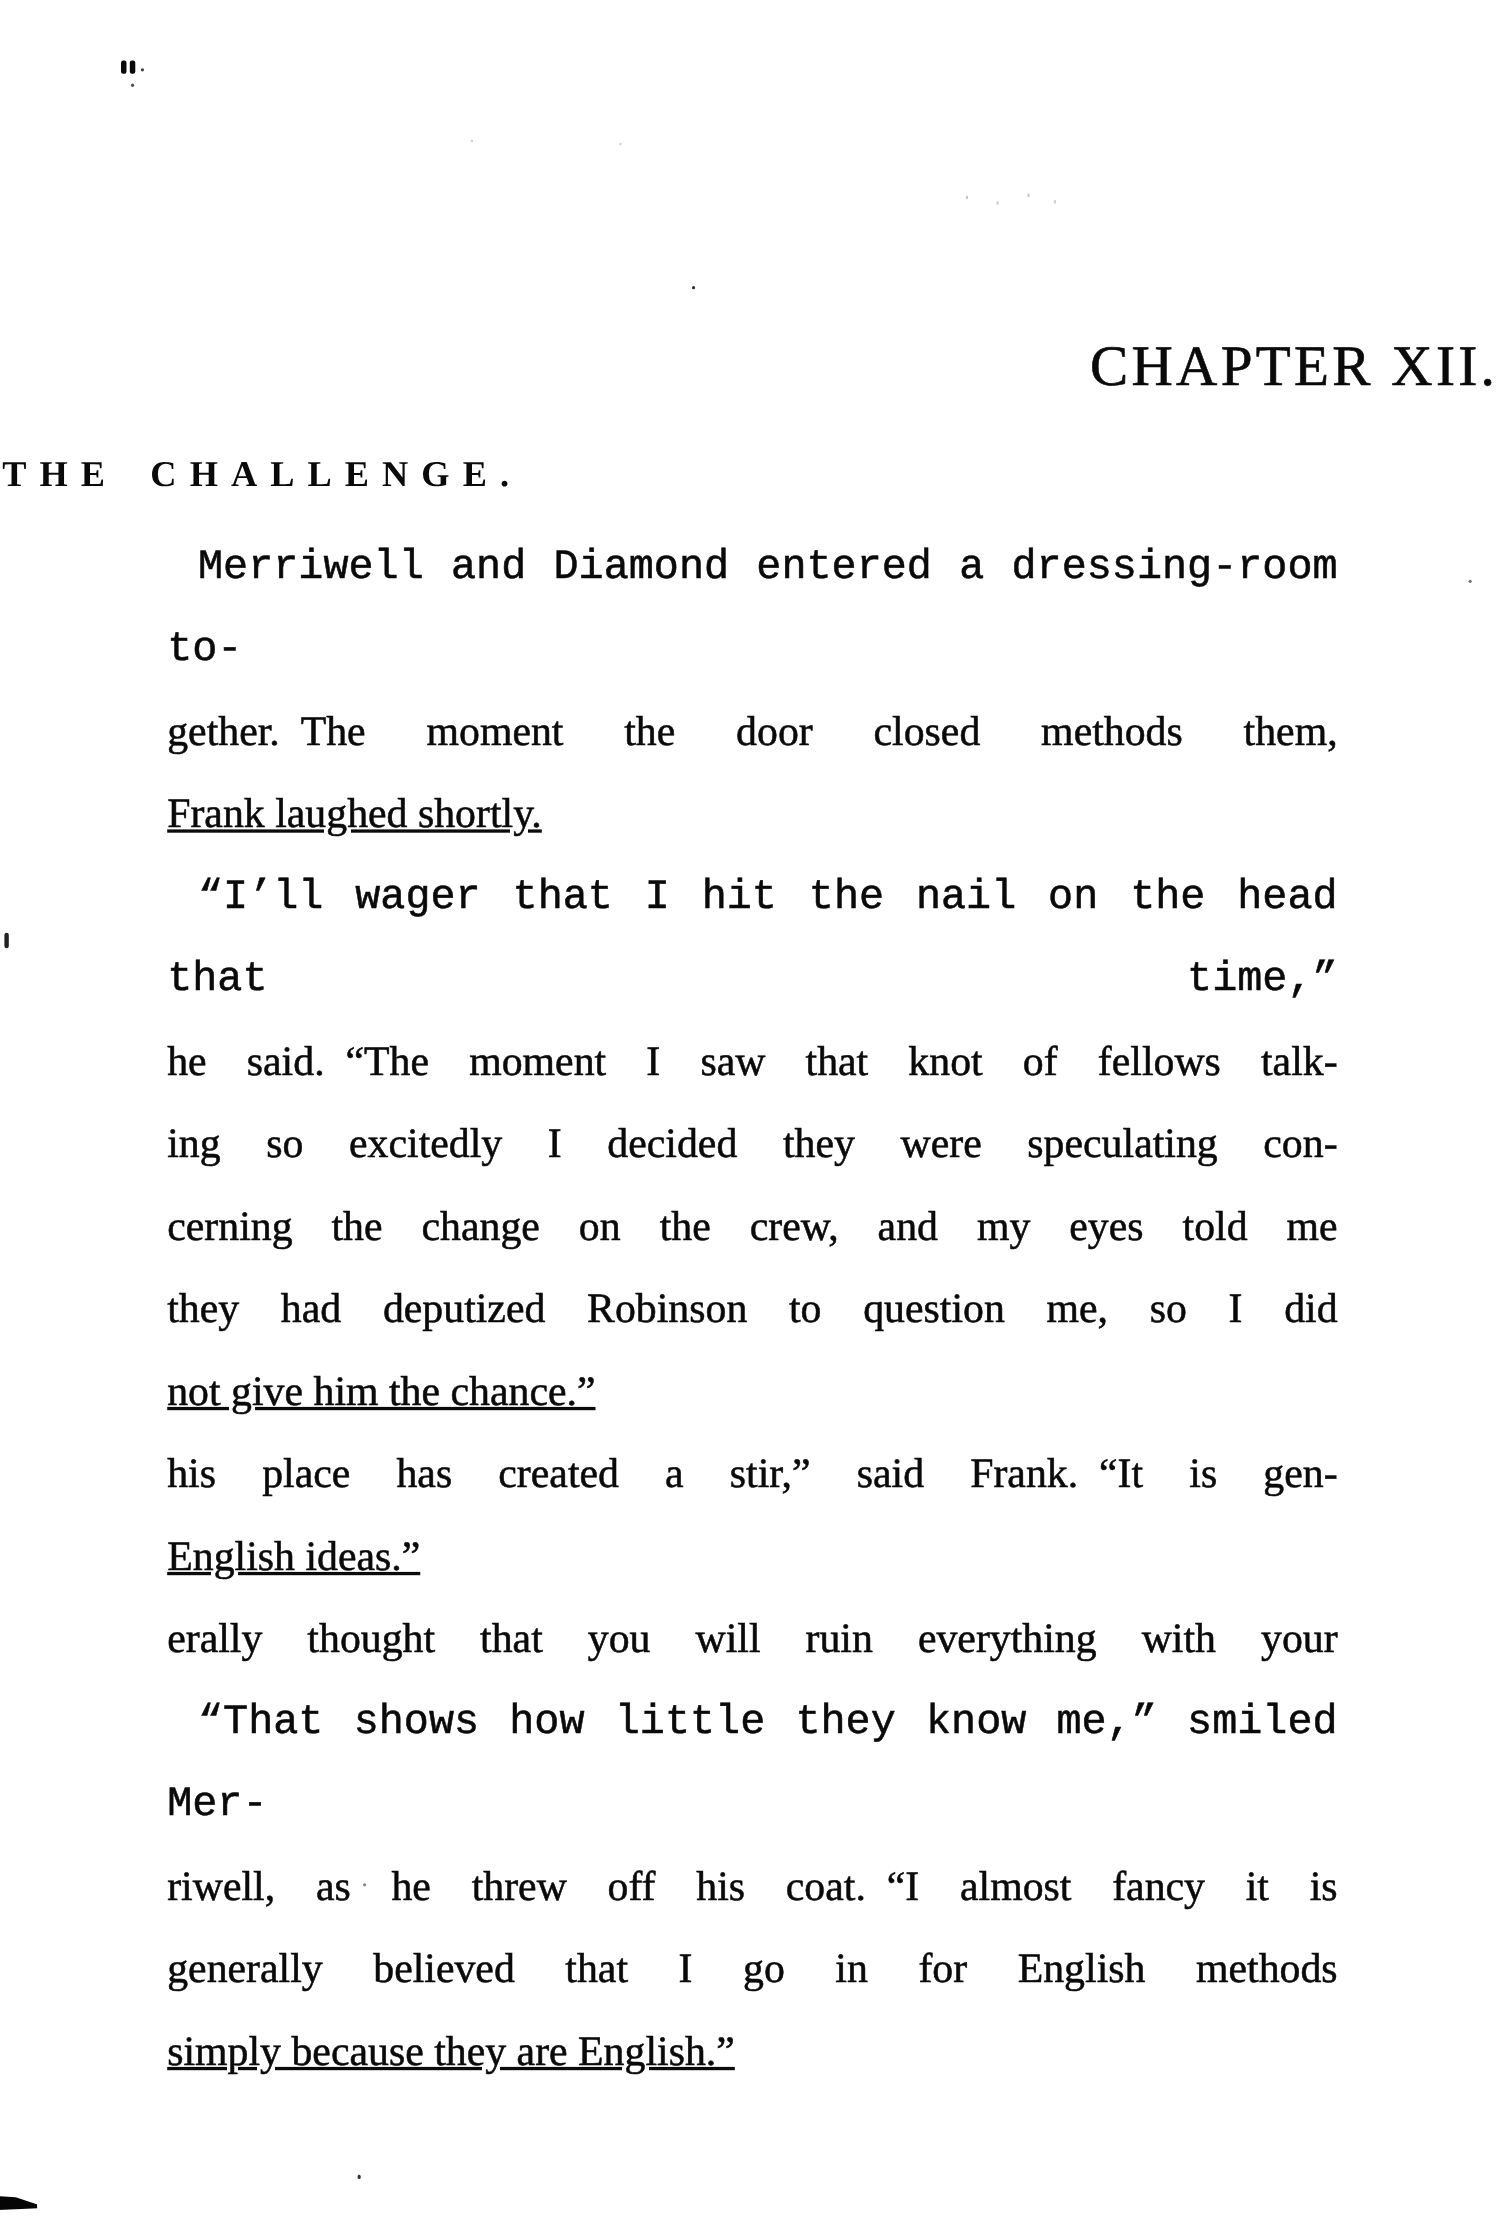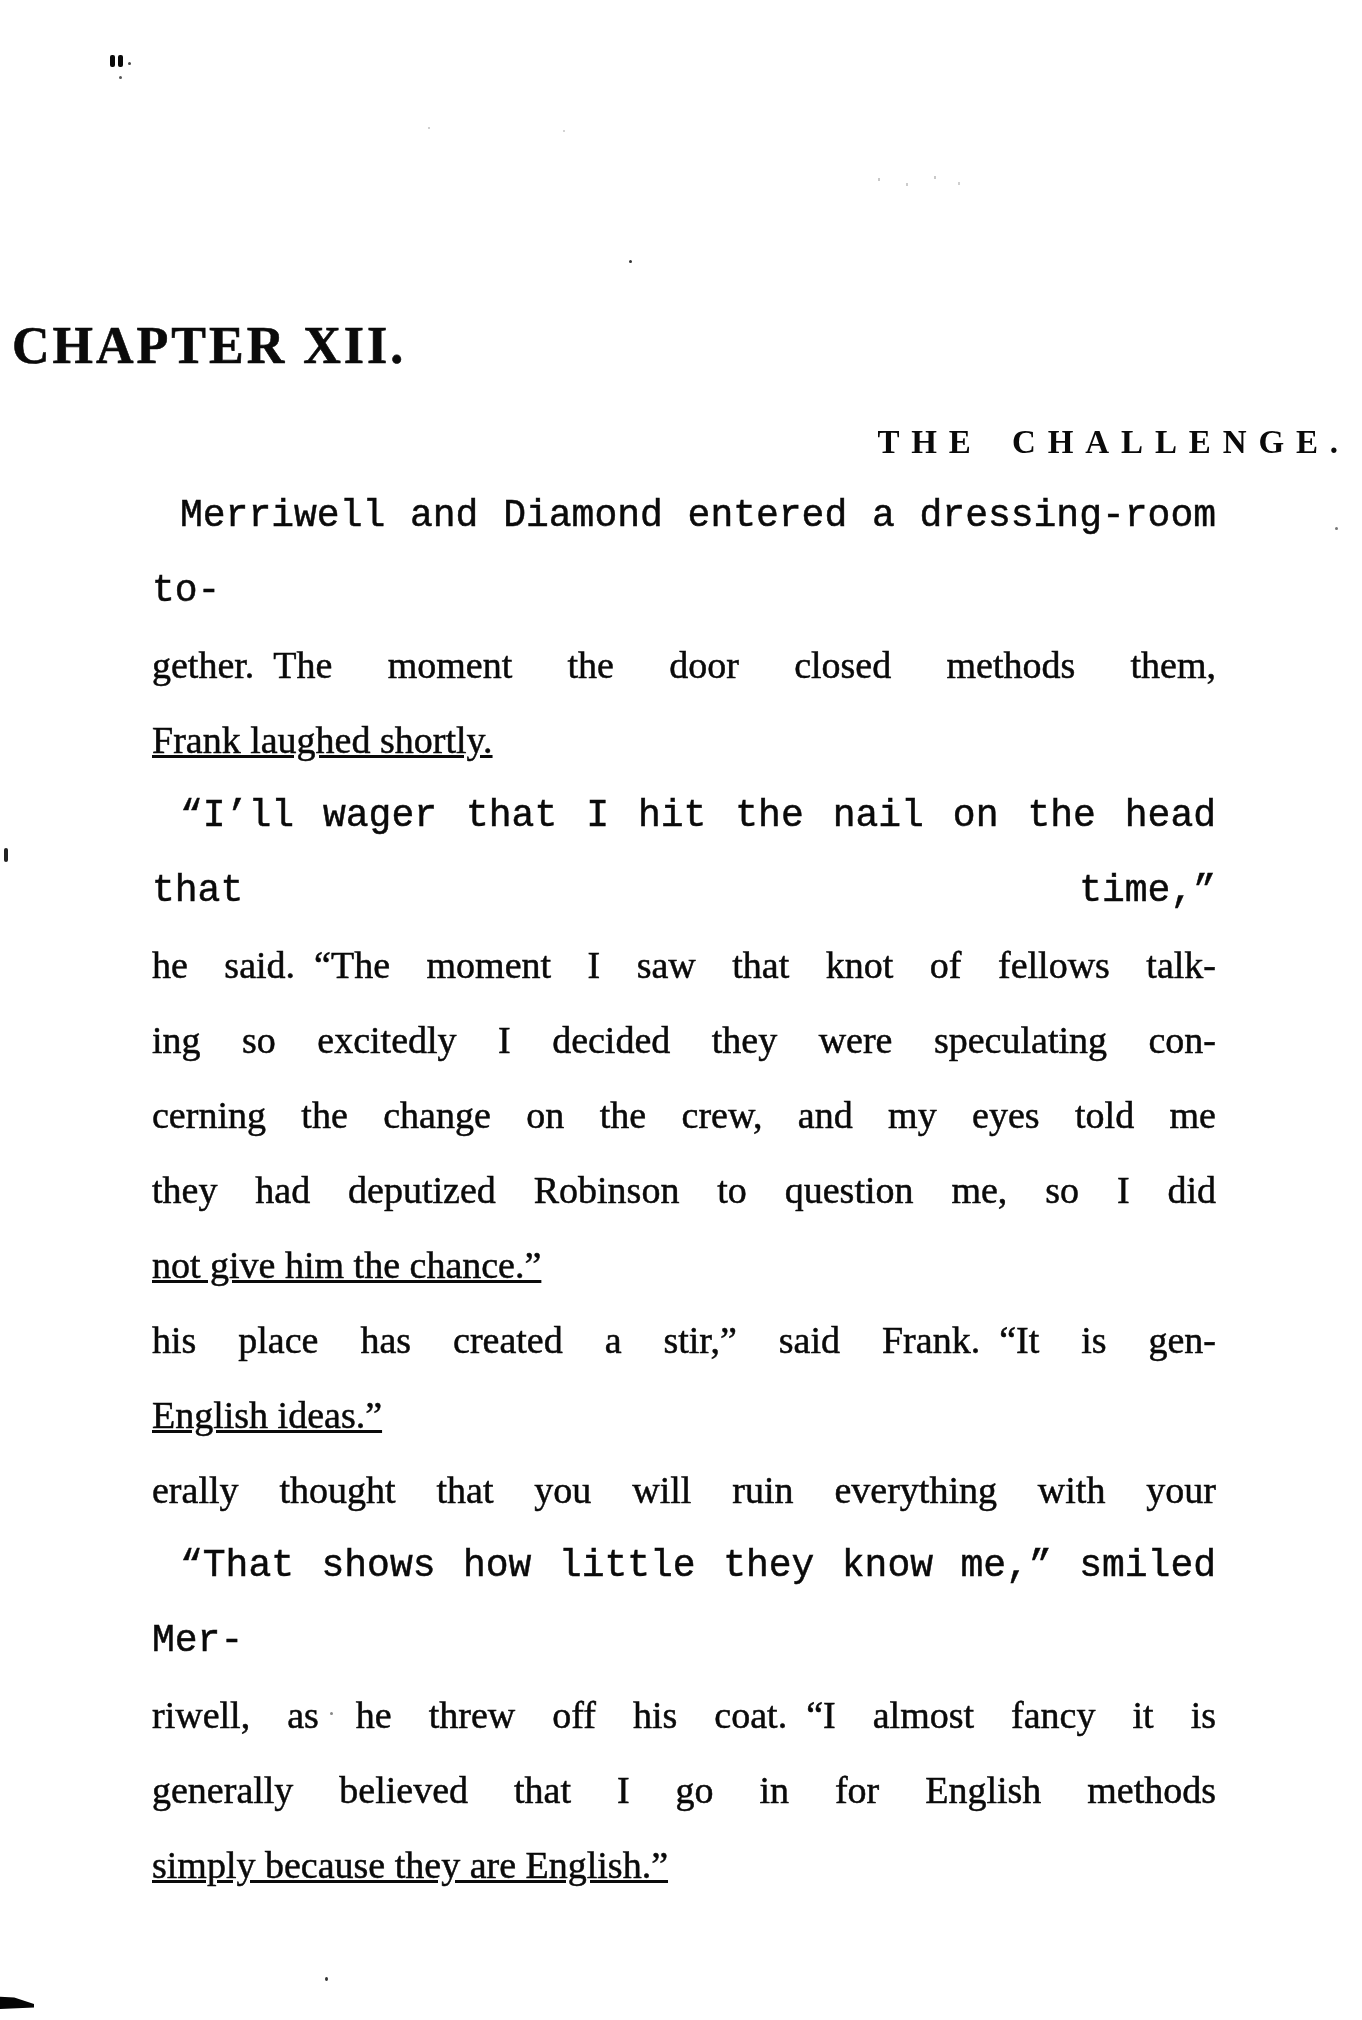--- a/index.html
+++ b/index.html
@@ -14,36 +14,36 @@
     background: #ffffff;
     overflow: hidden;
     font-family: "Liberation Serif", "DejaVu Serif", serif;
     color: #0a0a0a;
   }
   .chapter-heading {
     position: absolute;
     top: 308px;
     left: 0;
     right: 0;
-    margin: 12px;
-    text-align: left;
+    margin: 0;
+    text-align: right;
     font-size: 52px;
-    font-weight: 700;
+    font-weight: 400;
     letter-spacing: 3px;
     line-height: 1;
     -webkit-text-stroke: 0.6px #0a0a0a;
     white-space: nowrap;
   }
   .section-heading {
     position: absolute;
     top: 414px;
     left: 0;
     right: 0;
-    margin: 12px;
-    text-align: right;
+    margin: 2px;
+    text-align: left;
     font-size: 33px;
     font-weight: 700;
     letter-spacing: 0.36em;
     word-spacing: 0.28em;
     line-height: 1;
     white-space: nowrap;
   }
   .page-body {
     position: absolute;
     top: 478px;

